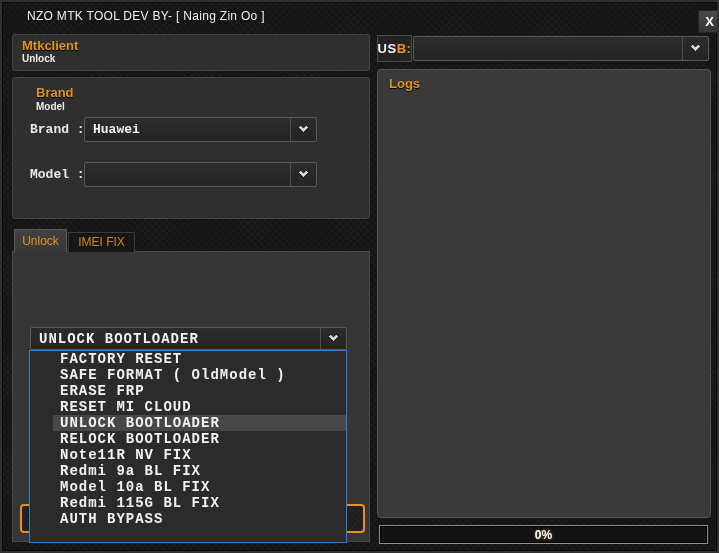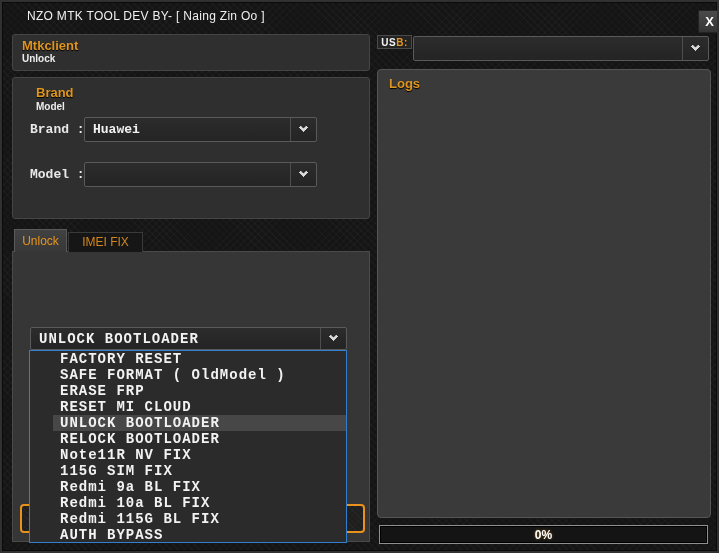--- a/index.html
+++ b/index.html
@@ -42,21 +42,21 @@
          transform:rotate(45deg); margin-top:-4px; border-radius:1px; }
   .mono-label{ position:absolute; font-family:"Liberation Mono", monospace; font-weight:bold; font-size:13px; color:#e8e8e8; }
   
   .tab{ position:absolute; font-size:12px; text-align:center; cursor:pointer; }
   .tab-active{
     left:12px; top:227px; width:53px; height:23px; line-height:22px;
     background:linear-gradient(#414141,#383838); border:1px solid #5a5a5a; border-bottom:none;
     color:#e8951e; z-index:3;
   }
   .tab-inactive{
-    left:66px; top:230px; width:75px; height:20px; line-height:19px;
+    left:66px; top:230px; width:67px; height:20px; line-height:19px;
     background:#161616; border:1px solid #3a3a3a; border-bottom:none;
     color:#d2871c; z-index:2;
   }
   .tab-panel{ position:absolute; left:10px; top:249px; width:358px; height:291px;
     background:#363636; border:1px solid #4a4a4a; z-index:1; }
   
   .popup{
     position:absolute; left:27px; top:348px; width:318px; height:193px;
     background:#2b2b2b; border:1px solid #2f80cf; z-index:10; overflow:hidden;
   }
@@ -70,24 +70,24 @@
   .action-btn{
     position:absolute; left:18px; top:502px; width:345px; height:29px;
     background-color:#1e1e1e;
     background-image:
       repeating-linear-gradient(45deg, rgba(255,255,255,.03) 0 1px, transparent 1px 4px),
       repeating-linear-gradient(135deg, rgba(255,255,255,.02) 0 1px, transparent 1px 4px);
     border:2px solid #e8921d; border-radius:4px; cursor:pointer; z-index:5;
   }
   
   .usb-label{
-    position:absolute; left:375px; top:33px; width:35px; height:14px;
+    position:absolute; left:375px; top:33px; width:35px; height:27px;
     background:#232323; border:1px solid #4a4a4a;
     display:flex; align-items:center; justify-content:center;
-    font-size:10px; font-weight:bold; letter-spacing:.5px;
+    font-size:13px; font-weight:bold; letter-spacing:.5px;
   }
   .usb-white{ color:#f5f5f5; }
   .usb-orange{ color:#e8951e; }
   .logs-panel{
     position:absolute; left:375px; top:67px; width:334px; height:449px;
     background:#3a3a3a; border:1px solid #555; border-radius:4px;
   }
   .logs-title{ position:absolute; left:11px; top:6px; font-size:13px; font-weight:bold;
     color:#e0951f; text-shadow:0 1px 1px #000; }
   .progress{
@@ -147,23 +147,22 @@
   <button class="action-btn"></button>
 
   <div class="popup">
     <div class="opt">FACTORY RESET</div>
     <div class="opt">SAFE FORMAT ( OldModel )</div>
     <div class="opt">ERASE FRP</div>
     <div class="opt">RESET MI CLOUD</div>
     <div class="opt sel">UNLOCK BOOTLOADER</div>
     <div class="opt">RELOCK BOOTLOADER</div>
     <div class="opt">Note11R NV FIX</div>
-    <div class="opt">115G SIM FIX</div>
     <div class="opt">Redmi 9a BL FIX</div>
-    <div class="opt">Redmi 10a BL FIX</div>
+    <div class="opt">Model 10a BL FIX</div>
     <div class="opt">Redmi 115G BL FIX</div>
     <div class="opt">AUTH BYPASS</div>
   </div>
 
   <div class="usb-label">
     <span class="usb-white">US</span>
     <span class="usb-orange">B:</span>
   </div>
   <div class="combo" style="left:411px; top:34px; width:296px; height:25px;">
     <span class="combo-text"></span>

